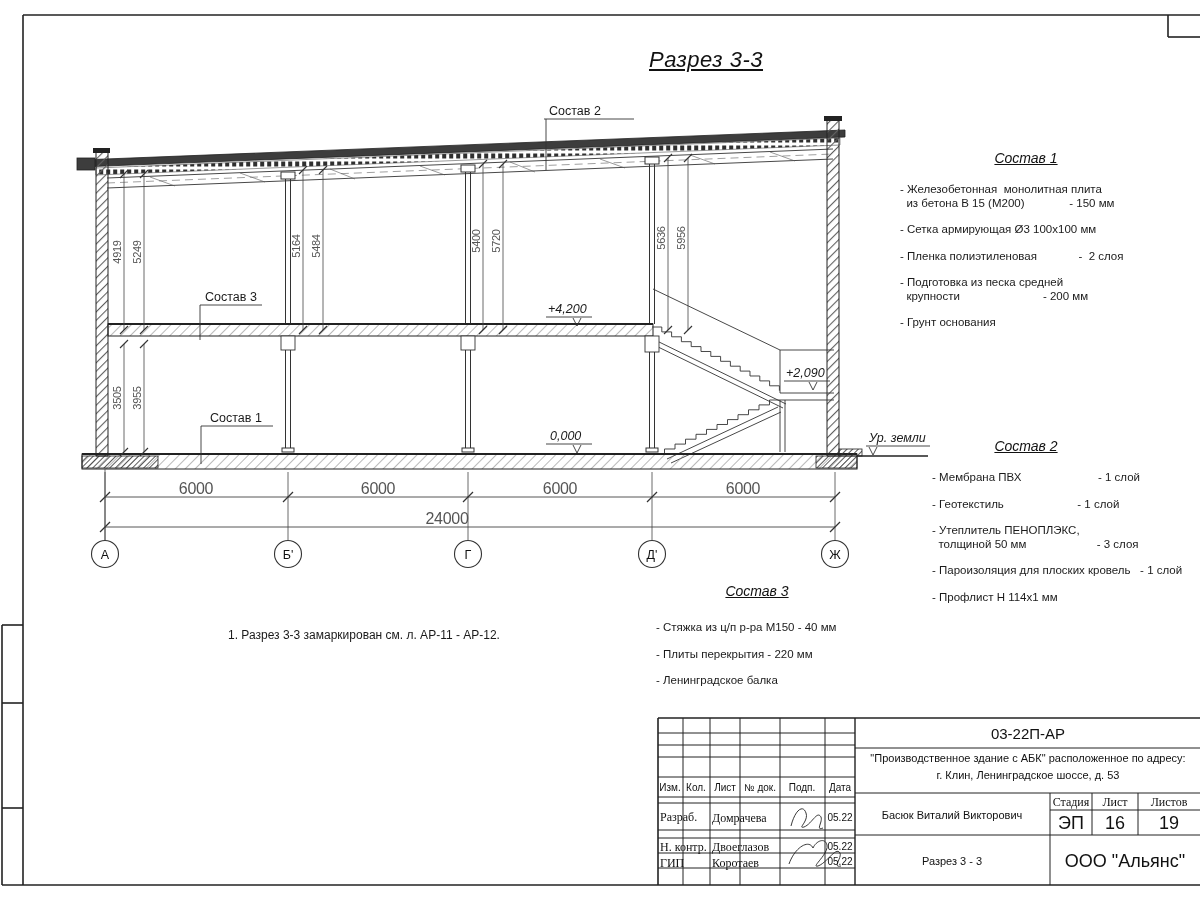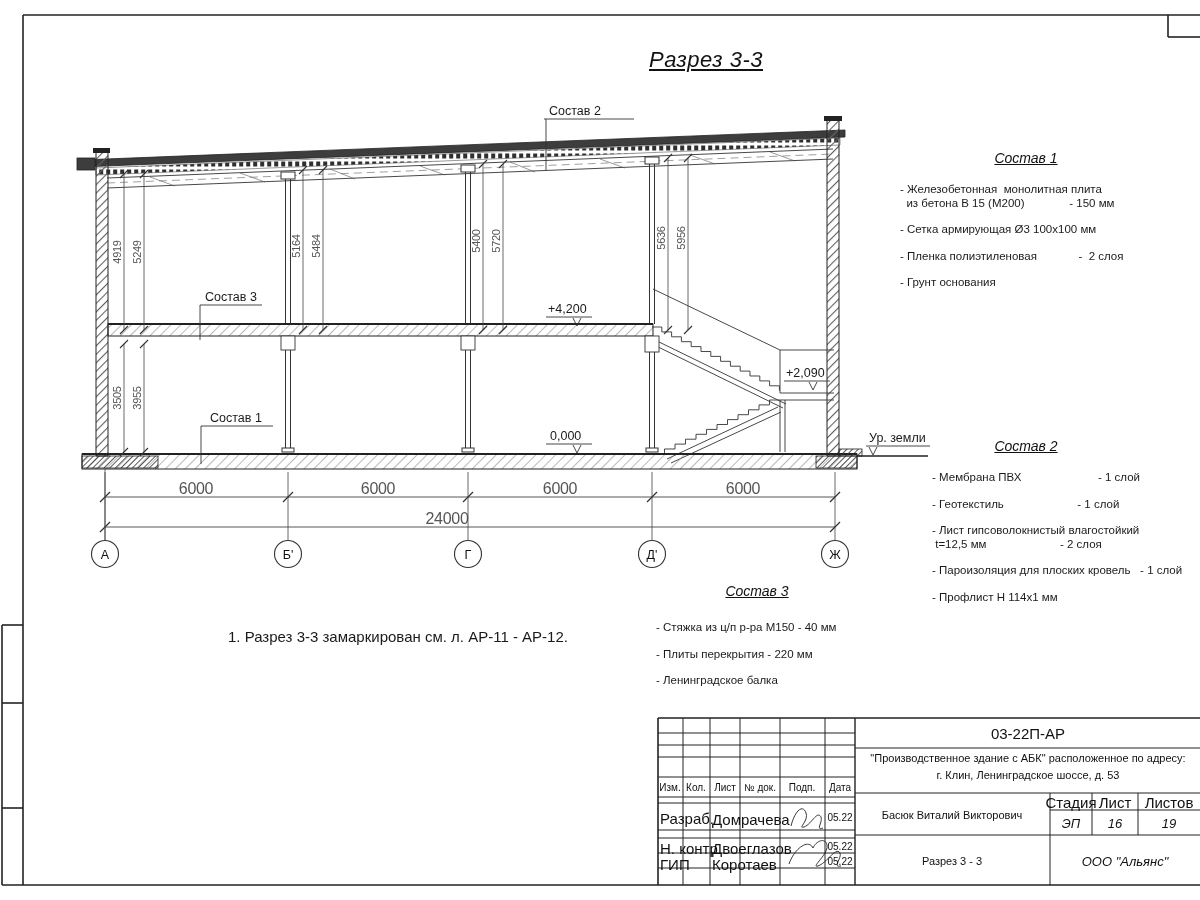--- a/index.html
+++ b/index.html
@@ -2,33 +2,33 @@
 <html><head>
 <meta charset="utf-8">
 <style>
   html,body{margin:0;padding:0;background:#fff;}
   .sheet{position:relative;width:1200px;height:900px;background:#ffffff;
          font-family:"Liberation Sans",sans-serif;color:#222;overflow:hidden;}
   .abs{position:absolute;}
   .c{transform:translate(-50%,-50%);white-space:nowrap;}
   .title{font-size:22px;font-style:italic;text-decoration:underline;color:#111;letter-spacing:.5px;}
   .leader{font-size:12.5px;color:#1a1a1a;}
-  .lvl{font-size:12.5px;color:#1a1a1a;}
+  .lvl{font-size:12.5px;color:#1a1a1a;font-style:italic;}
   .vdim{transform:translate(-50%,-50%) rotate(-90deg);font-size:11px;color:#555;
         letter-spacing:-.3px;white-space:nowrap;}
   .hdim{font-size:16px;color:#555;letter-spacing:-.3px;}
   .axis{font-size:12.5px;color:#111;}
   .heading{font-style:italic;text-decoration:underline;font-size:14px;color:#111;}
   .items{font-size:11.5px;line-height:13.5px;color:#1a1a1a;}
   .items .it{white-space:pre;margin-bottom:13px;}
-  .note{font-size:15px;color:#1a1a1a;}
+  .note{font-size:12px;color:#1a1a1a;}
   .tb-s{font-size:10px;color:#111;}
-  .tb-m{font-size:15px;color:#111;}
+  .tb-m{font-size:12px;color:#111;font-family:Liberation Serif, serif;}
   .tb-l{font-size:11px;color:#111;}
-  .tb-xl{font-size:13px;color:#111;font-style:italic;}
+  .tb-xl{font-size:18px;color:#111;}
   .tb-code{font-size:15px;color:#111;}
 </style>
 </head>
 <body>
 
 <div class="sheet">
 
 <svg width="1200" height="900" viewBox="0 0 1200 900" class="abs" style="left:0;top:0">
   <defs>
     <pattern id="hatchWall" width="6" height="6" patternUnits="userSpaceOnUse" patternTransform="rotate(45)">
@@ -288,29 +288,31 @@
 <div class="abs c axis" style="left:835px;top:555px">Ж</div>
 
 <div class="abs note" style="left:228px;top:628px">1. Разрез 3-3 замаркирован см. л. АР-11 - АР-12.</div>
 
 <div class="abs c heading" style="left:1026px;top:158px">Состав 1</div>
 <div class="abs items" style="left:900px;top:183px;width:265px">
   <div class="it">- Железобетонная  монолитная плита
   из бетона В 15 (М200)              - 150 мм</div>
   <div class="it">- Сетка армирующая Ø3 100х100 мм</div>
   <div class="it">- Пленка полиэтиленовая             -  2 слоя</div>
+  <div class="it">- Подготовка из песка средней
+  крупности                          - 200 мм</div>
   <div class="it">- Грунт основания</div>
 </div>
 
 <div class="abs c heading" style="left:1026px;top:446px">Состав 2</div>
 <div class="abs items" style="left:932px;top:471px;width:265px">
   <div class="it">- Мембрана ПВХ                        - 1 слой</div>
   <div class="it">- Геотекстиль                       - 1 слой</div>
-  <div class="it">- Лист гипсоволокнистый влагостойкий
- t=12,5 мм                       - 2 слоя</div>
+  <div class="it">- Утеплитель ПЕНОПЛЭКС,
+  толщиной 50 мм                      - 3 слоя</div>
   <div class="it">- Пароизоляция для плоских кровель   - 1 слой</div>
   <div class="it">- Профлист Н 114х1 мм</div>
 </div>
 
 <div class="abs c heading" style="left:757px;top:591px">Состав 3</div>
 <div class="abs items" style="left:656px;top:621px;width:230px">
   <div class="it">- Стяжка из ц/п р-ра М150 - 40 мм</div>
   <div class="it">- Плиты перекрытия - 220 мм</div>
   <div class="it">- Ленинградское балка</div>
 </div>

